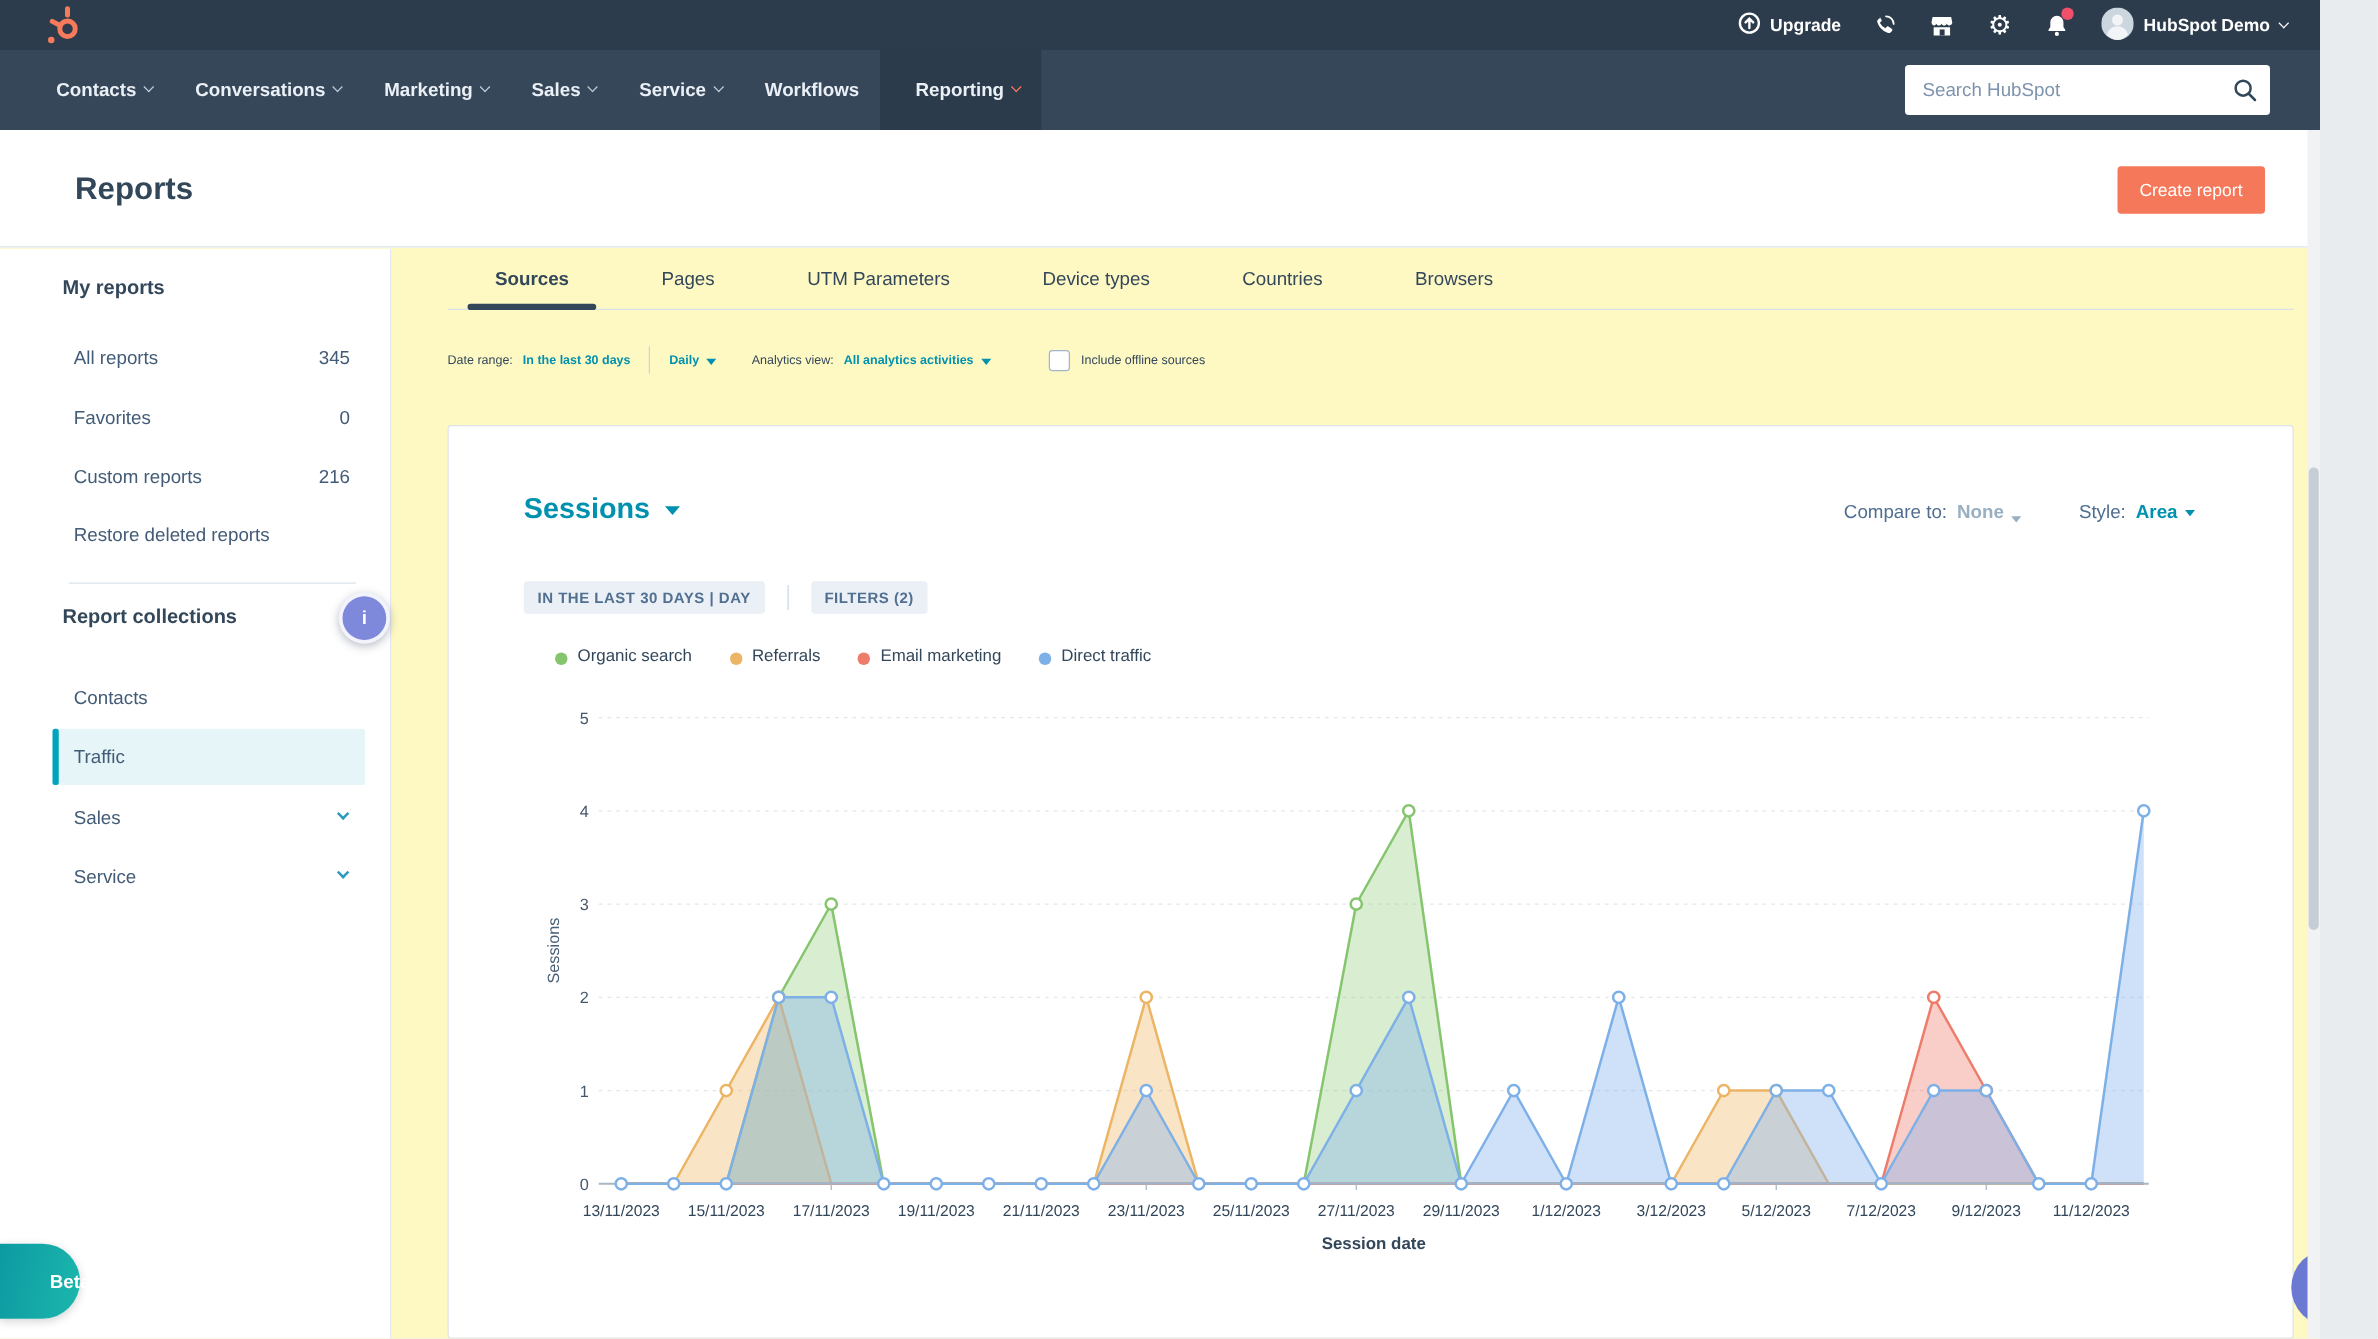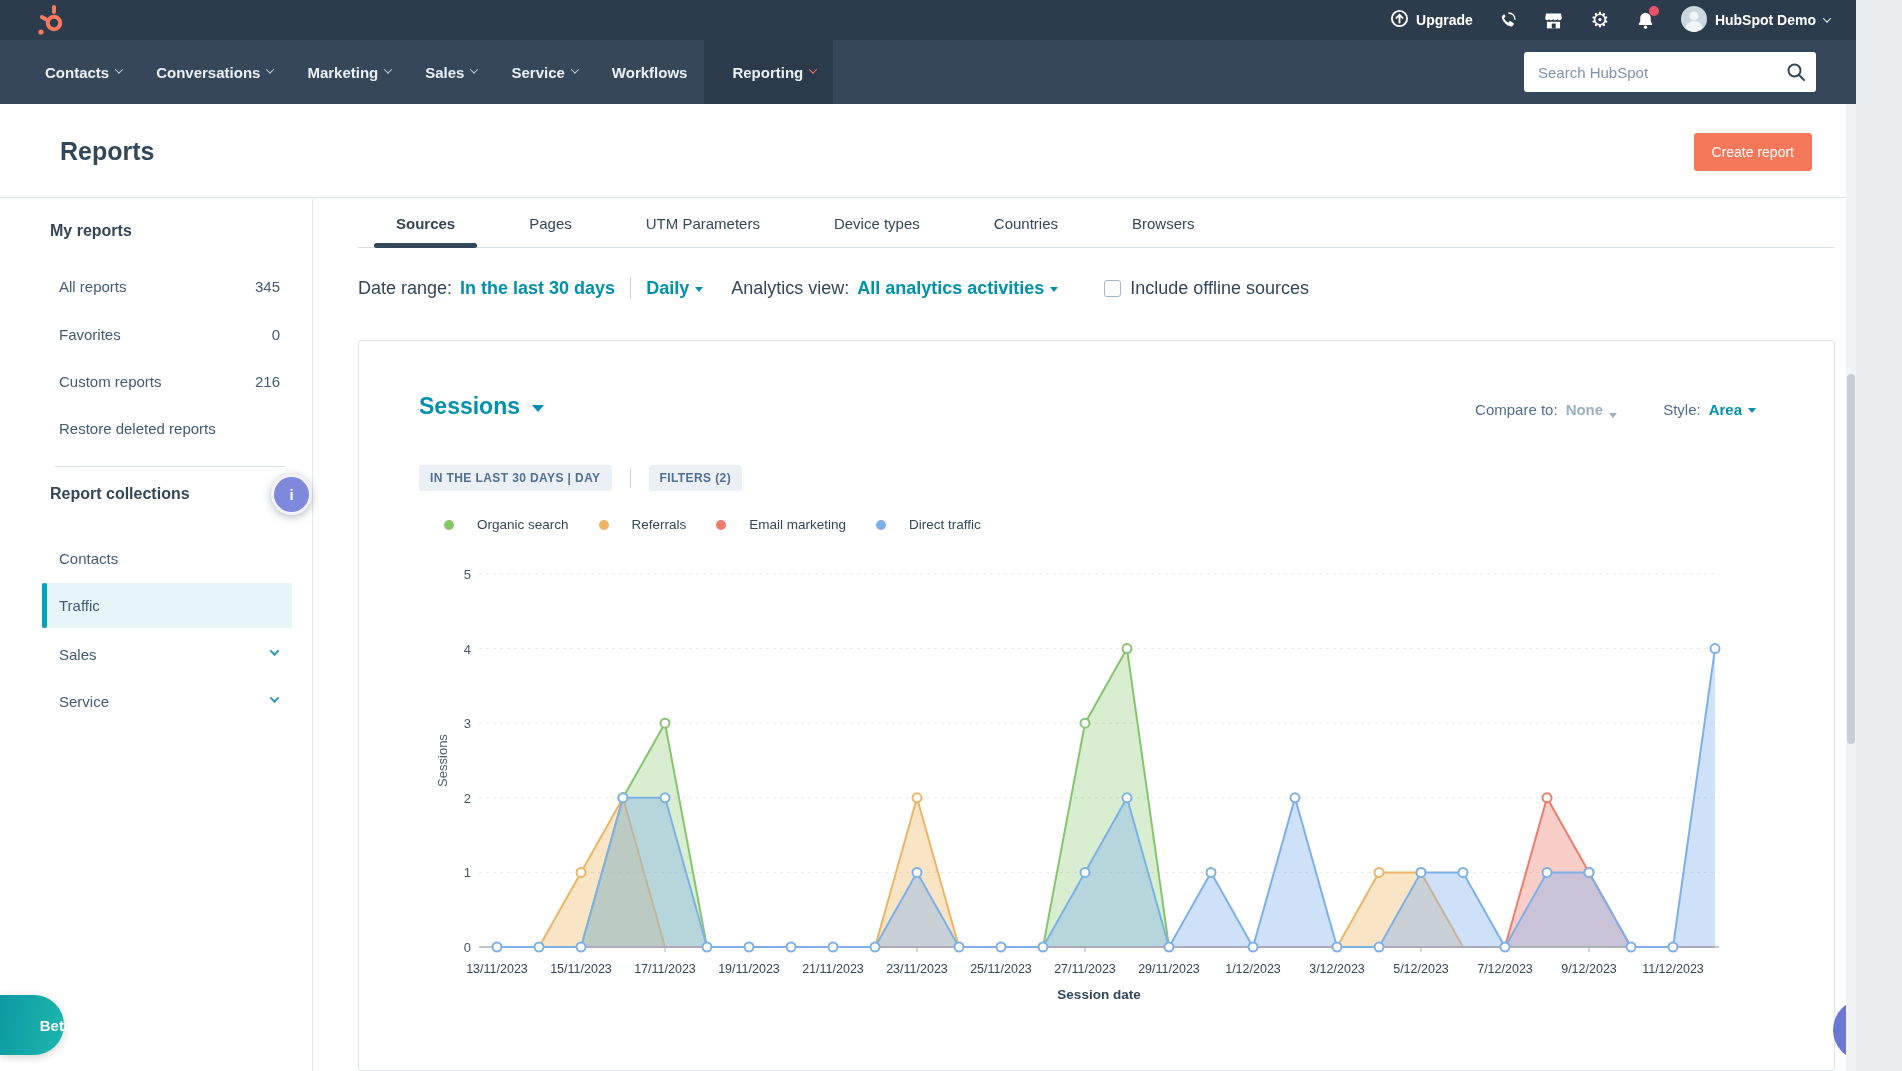--- a/index.html
+++ b/index.html
@@ -1,18 +1,18 @@
 <!DOCTYPE html>
 <html><head>
 <meta charset="utf-8">
 <style>
   * { margin:0; padding:0; box-sizing:border-box; }
   html,body { background:#e8ecef; }
   body { font-family:"Liberation Sans","DejaVu Sans",sans-serif; color:#33475b; }
-  #app { position:relative; width:1856px; height:1071px; background:#ffffff; overflow:hidden; }
+  #app { position:relative; width:1856px; height:1071px; background:#fef9c3; overflow:hidden; }
 
   
   .topbar { position:absolute; left:0; top:0; width:100%; height:40px; background:#2d3c4c; display:flex; align-items:center; }
   .logo-wrap { position:absolute; left:36px; top:3px; }
   .topbar-right { position:absolute; right:26px; top:0; height:40px; display:flex; align-items:center; gap:24px; }
   .upgrade { display:flex; align-items:center; gap:7px; color:#fff; font-size:14px; font-weight:600; cursor:pointer; }
   .tb-icon { width:22px; height:22px; display:flex; align-items:center; justify-content:center; cursor:pointer; position:relative; }
   .gear-glyph { color:#fff; font-size:21px; font-family:"DejaVu Sans",sans-serif; line-height:1; }
   .bell-dot { position:absolute; right:-2px; top:-3px; width:10px; height:10px; border-radius:50%; background:#f0506a; }
   .account { display:flex; align-items:center; gap:8px; color:#fff; font-size:14px; font-weight:600; cursor:pointer; }
@@ -48,41 +48,41 @@
 
   
   .tabs { position:absolute; left:358px; top:198px; width:1477px; height:50px; display:flex; gap:14px; }
   .tabs::before { content:""; position:absolute; left:0; right:0; bottom:0; height:1px; background:#d9e1e8; }
   .tab { position:relative; display:flex; align-items:center; padding:0 30px; font-size:15px; color:#33475b; cursor:pointer; }
   .tab:first-child { margin-left:8px; }
   .tab.active { font-weight:700; }
   .tab.active::after { content:""; position:absolute; left:8px; right:8px; bottom:0; height:5px; background:#33475b; border-radius:3px; z-index:2; }
 
   
-  .controls { position:absolute; left:358px; top:266px; height:44px; display:flex; align-items:center; font-size:18px; }
+  .controls { position:absolute; left:358px; top:266px; height:44px; display:flex; align-items:center; font-size:10px; }
   .ctl-label { color:#33475b; margin-right:8px; }
   .teal-link { color:#0091ae; font-weight:600; cursor:pointer; display:flex; align-items:center; gap:6px; }
   .caret { display:inline-block; width:0; height:0; border-left:4.5px solid transparent; border-right:4.5px solid transparent; border-top:5.5px solid currentColor; margin-top:2px; }
   .vdiv { width:1px; height:22px; background:#cbd6e2; margin:0 15px; }
   .gap28 { width:28px; } .gap18 { width:18px; }
   .checkbox { width:17px; height:17px; border:1.5px solid #a4b6c9; border-radius:3px; background:#fff; margin-right:9px; cursor:pointer; }
   .offline-label { color:#33475b; cursor:default; }
 
   
   .card { position:absolute; left:358px; top:340px; width:1477px; height:731px; background:#fff; border:1px solid #dfe3eb; border-radius:3px; }
   .metric-title { position:absolute; left:60px; top:52px; display:flex; align-items:center; gap:12px; color:#0091ae; font-size:23px; font-weight:700; cursor:pointer; }
   .metric-title .caret { border-left-width:6px; border-right-width:6px; border-top-width:7px; margin-top:4px; }
   .card-controls { position:absolute; right:78px; top:60px; display:flex; align-items:center; font-size:15px; color:#506e91; }
   .muted-val { color:#99afc2; font-weight:700; display:flex; align-items:flex-end; gap:6px; margin-left:8px; cursor:pointer; }
   .muted-val .caret { color:#99afc2; }
   .badges { position:absolute; left:60px; top:124px; display:flex; align-items:center; }
   .badge { background:#eaf0f6; color:#516f90; font-size:12px; font-weight:700; letter-spacing:.4px; padding:6px 11px; border-radius:3px; cursor:pointer; }
   .badge-div { width:1px; height:20px; background:#cbd6e2; margin:0 18px; }
   .legend { position:absolute; left:85px; top:176px; display:flex; align-items:center; gap:30px; }
-  .legend-item { display:flex; align-items:center; gap:23px; font-size:13.5px; color:#33475b; cursor:pointer; }
+  .legend-item { display:flex; align-items:flex-end; gap:8px; font-size:13.5px; color:#33475b; cursor:pointer; }
   .legend-dot { width:10px; height:10px; border-radius:50%; }
   #chart-svg { position:absolute; left:0; top:210px; }
 
   
   .beta-btn { position:absolute; left:0; top:995px; width:64px; height:60px; background:linear-gradient(100deg,#0d9aa2,#1cb7ad); border-radius:0 30px 30px 0; color:#fff; font-size:15px; font-weight:600; display:flex; align-items:center; justify-content:center; box-shadow:0 2px 8px rgba(0,0,0,.18); cursor:pointer;padding-left:48px; }
   .help-btn { position:absolute; left:1833px; top:999px; width:66px; height:62px; background:#6b79d3; border-radius:32px 32px 8px 32px; color:#fff; font-size:16px; font-weight:700; display:flex; align-items:center; justify-content:center; cursor:pointer; }
   .scroll-track { position:absolute; right:0; top:104px; width:10px; height:967px; background:#f0f2f4; }
   .scroll-thumb { position:absolute; right:1px; top:270px; width:8px; height:370px; background:#c6cdd4; border-radius:4px; cursor:grab; }
 </style>
 </head>

